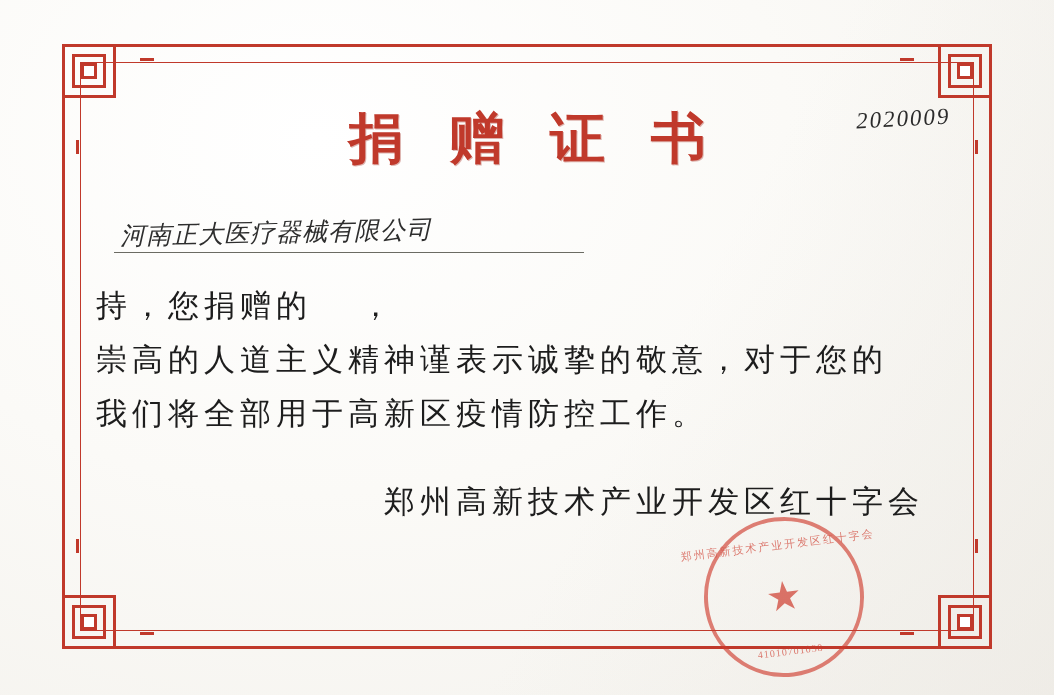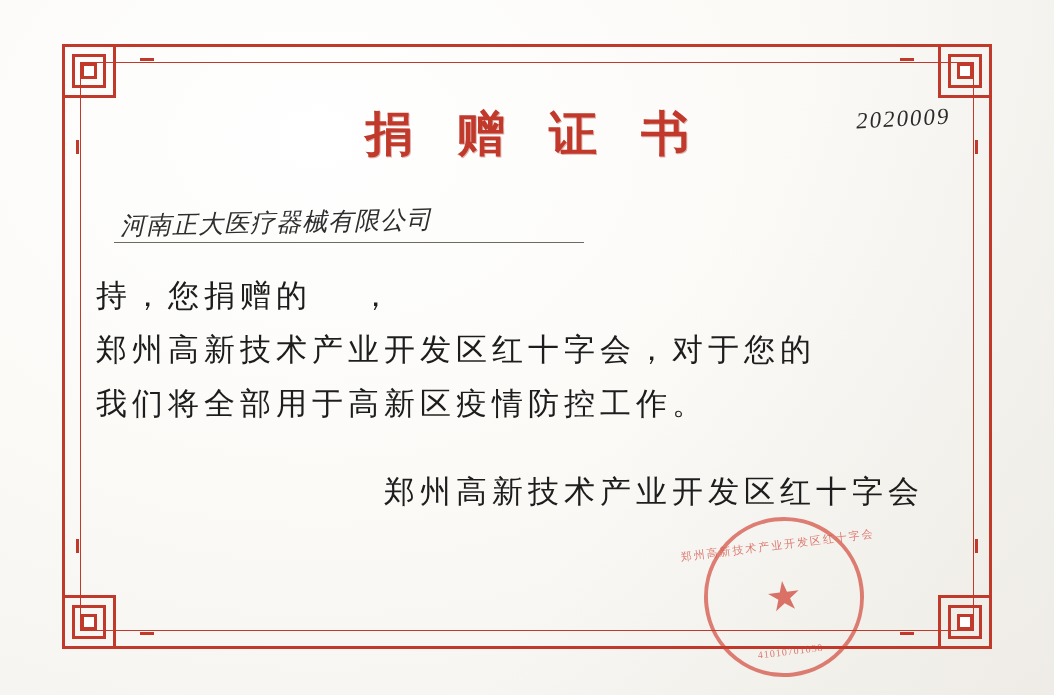--- a/index.html
+++ b/index.html
@@ -70,21 +70,21 @@
     font-family:"Liberation Serif", serif;
     font-size:23px;color:#2b2b2b;
     letter-spacing:2px;
     transform:rotate(-3deg);
     font-style:italic;
   }
   .title{
     text-align:center;
     margin-top:24px;
     font-family:"Liberation Serif", serif;
-    font-size:48px;
+    font-size:55px;
     font-weight:bold;
     color:#c0392b;
     letter-spacing:16px;
     text-indent:16px;
     text-shadow:1px 1px 0 rgba(160,40,30,.35);
   }
   .recipient-line{
     margin-top:42px;
     margin-left:18px;
     width:470px;
@@ -210,21 +210,21 @@
 
   <div class="recipient-line">
     <div class="recipient">河南正大医疗器械有限公司</div>
   </div>
 
   <div class="body">
     <div class="line2">
       <span class="lead">持，您捐赠的</span>
       <span>，</span>
     </div>
-    <div class="line3">郑州高新技术产业开发区红十字会，对于您的</div>
+    <div class="line3">崇高的人道主义精神谨表示诚挚的敬意，对于您的</div>
     <div class="line4">我们将全部用于高新区疫情防控工作。</div>
   </div>
 
   <div class="signature">郑州高新技术产业开发区红十字会</div>
 
 
 </div>
 
 <div class="seal">
   <div class="ring-text">

